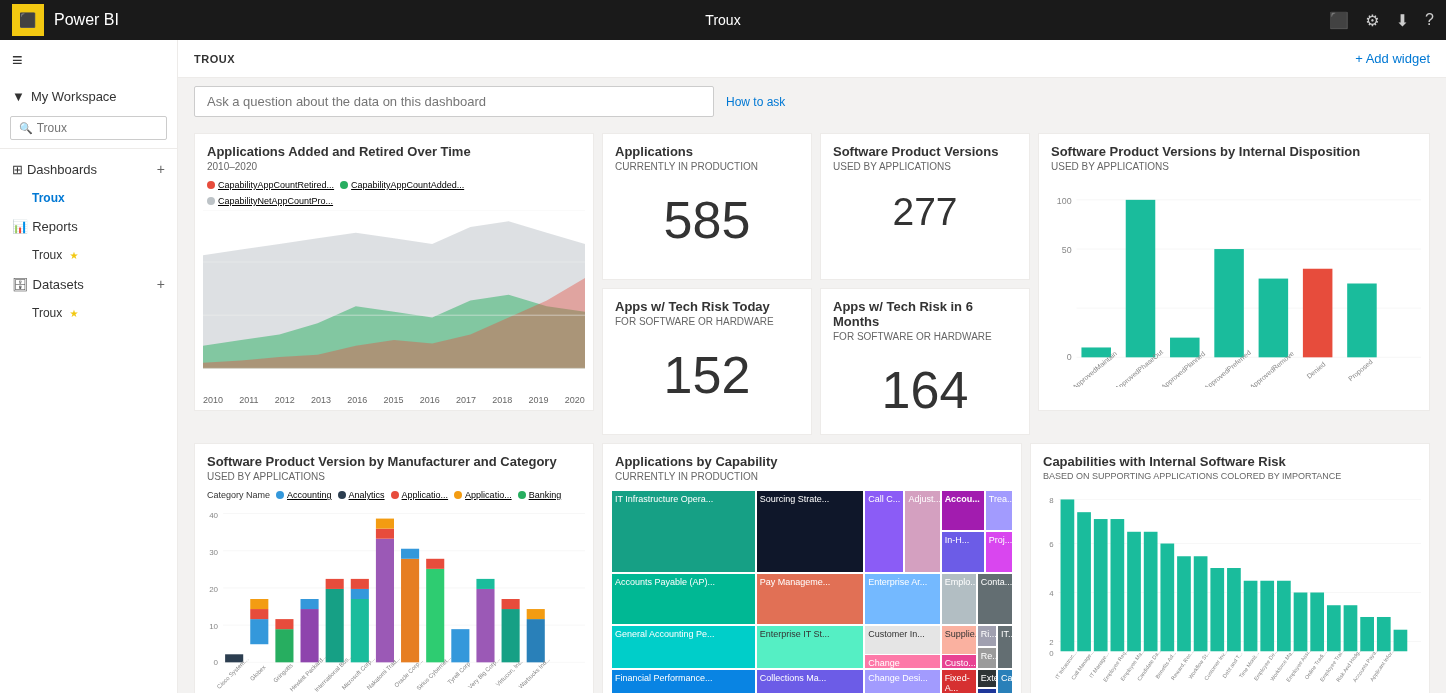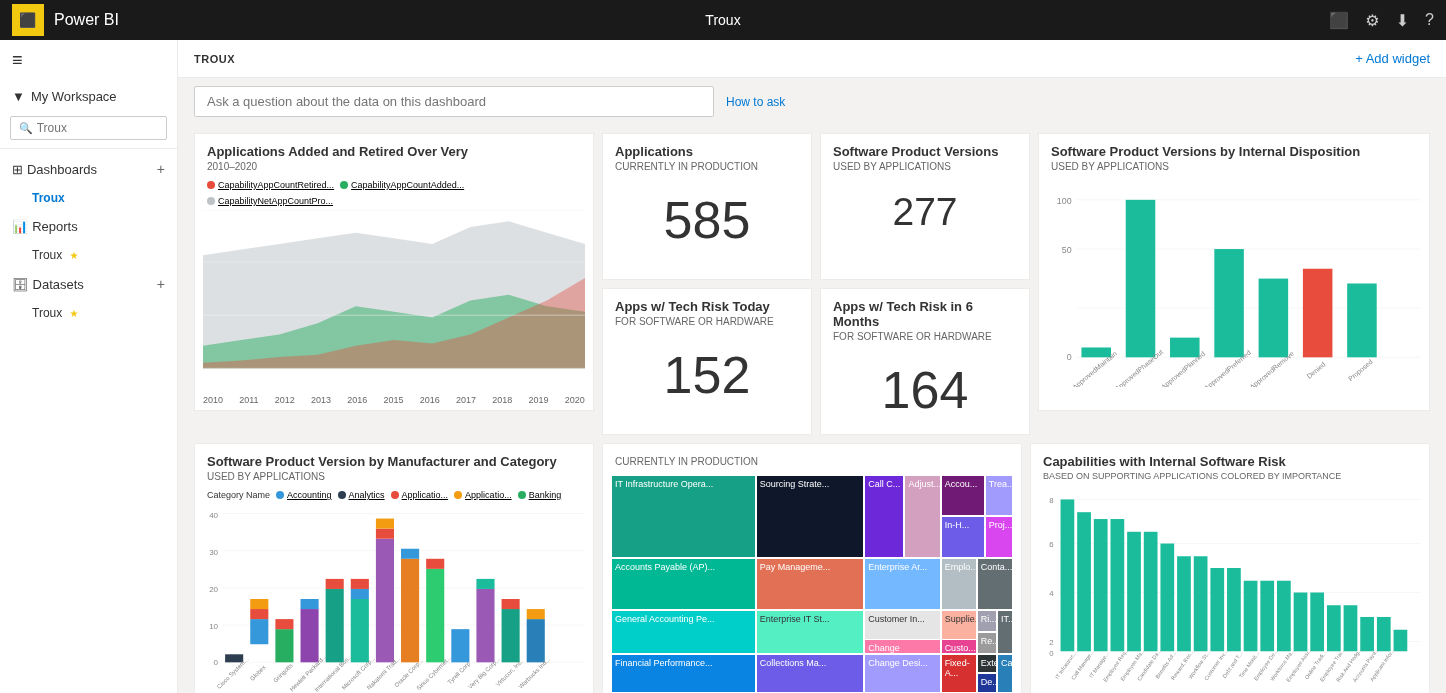--- a/index.html
+++ b/index.html
@@ -169,21 +169,21 @@
     <input class="qa-input" type="text" placeholder="Ask a question about the data on this dashboard" style="">
     <a class="how-to-ask">How to ask</a>
   </div>
 
   <div class="grid-outer">
 
     <div style="display:grid; grid-template-columns: 400px 210px 210px 1fr; gap:8px;">
 
       <div class="tile" style="grid-row: span 2; height: 278px;">
         <div class="tile-header">
-          <div class="tile-title">Applications Added and Retired Over Very</div>
+          <div class="tile-title">Applications Added and Retired Over Time</div>
           <div class="tile-subtitle">2010–2020</div>
         </div>
         <div class="legend">
           <div class="legend-item">
             <div class="legend-dot" style="background:#e74c3c;"></div>
             <span style="font-size:9px;">CapabilityAppCountRetired...</span>
           </div>
           <div class="legend-item">
             <div class="legend-dot" style="background:#27ae60;"></div>
             <span style="font-size:9px;">CapabilityAppCountAdded...</span>
@@ -403,29 +403,30 @@
             <text x="256" y="165" font-size="6" fill="#888" text-anchor="middle" transform="rotate(-45,256,165)">Tyrell Corp</text>
             <text x="281" y="165" font-size="6" fill="#888" text-anchor="middle" transform="rotate(-45,281,165)">Very Big Corp...</text>
             <text x="306" y="165" font-size="6" fill="#888" text-anchor="middle" transform="rotate(-45,306,165)">Virtucon, Inc.</text>
             <text x="331" y="165" font-size="6" fill="#888" text-anchor="middle" transform="rotate(-45,331,165)">Warbucks Ind...</text>
           </svg>
         </div>
       </div>
 
       <div class="tile" style="height:280px;">
         <div class="tile-header">
+          <div class="tile-title">Applications by Capability</div>
           <div class="tile-subtitle">CURRENTLY IN PRODUCTION</div>
         </div>
         <div style="position:relative; margin: 4px 8px; height:218px; overflow:hidden;">
 
           <div class="treemap-cell" style="left:0%;top:0%;width:36%;height:38%;background:#16a085;">IT Infrastructure Opera...</div>
           <div class="treemap-cell" style="left:36%;top:0%;width:27%;height:38%;background:#0f172a;">Sourcing Strate...</div>
-          <div class="treemap-cell" style="left:63%;top:0%;width:10%;height:38%;background:#6d28d9;">Call C...</div>
+          <div class="treemap-cell" style="left:63%;top:0%;width:10%;height:38%;background:#8b5cf6;">Call C...</div>
           <div class="treemap-cell" style="left:73%;top:0%;width:9%;height:38%;background:#d4a0c0;">Adjust...</div>
-          <div class="treemap-cell" style="left:82%;top:0%;width:11%;height:19%;background:#701a75;">Accou...</div>
+          <div class="treemap-cell" style="left:82%;top:0%;width:11%;height:19%;background:#a21caf;font-weight:bold;">Accou...</div>
           <div class="treemap-cell" style="left:93%;top:0%;width:7%;height:19%;background:#a29bfe;">Trea...</div>
           <div class="treemap-cell" style="left:82%;top:19%;width:11%;height:19%;background:#6c5ce7;">In-H...</div>
           <div class="treemap-cell" style="left:93%;top:19%;width:7%;height:19%;background:#d946ef;">Proj...</div>
           <div class="treemap-cell" style="left:36%;top:38%;width:27%;height:24%;background:#e17055;">Pay Manageme...</div>
           <div class="treemap-cell" style="left:63%;top:38%;width:19%;height:24%;background:#74b9ff;">Enterprise Ar...</div>
           <div class="treemap-cell" style="left:82%;top:38%;width:9%;height:24%;background:#b2bec3;">Emplo...</div>
           <div class="treemap-cell" style="left:91%;top:38%;width:9%;height:24%;background:#636e72;">Conta...</div>
           <div class="treemap-cell" style="left:0%;top:38%;width:36%;height:24%;background:#00b894;">Accounts Payable (AP)...</div>
           <div class="treemap-cell" style="left:36%;top:62%;width:27%;height:20%;background:#55efc4;color:#333;">Enterprise IT St...</div>
           <div class="treemap-cell" style="left:63%;top:62%;width:19%;height:20%;background:#e5e5e5;color:#333;">Customer In...</div>

